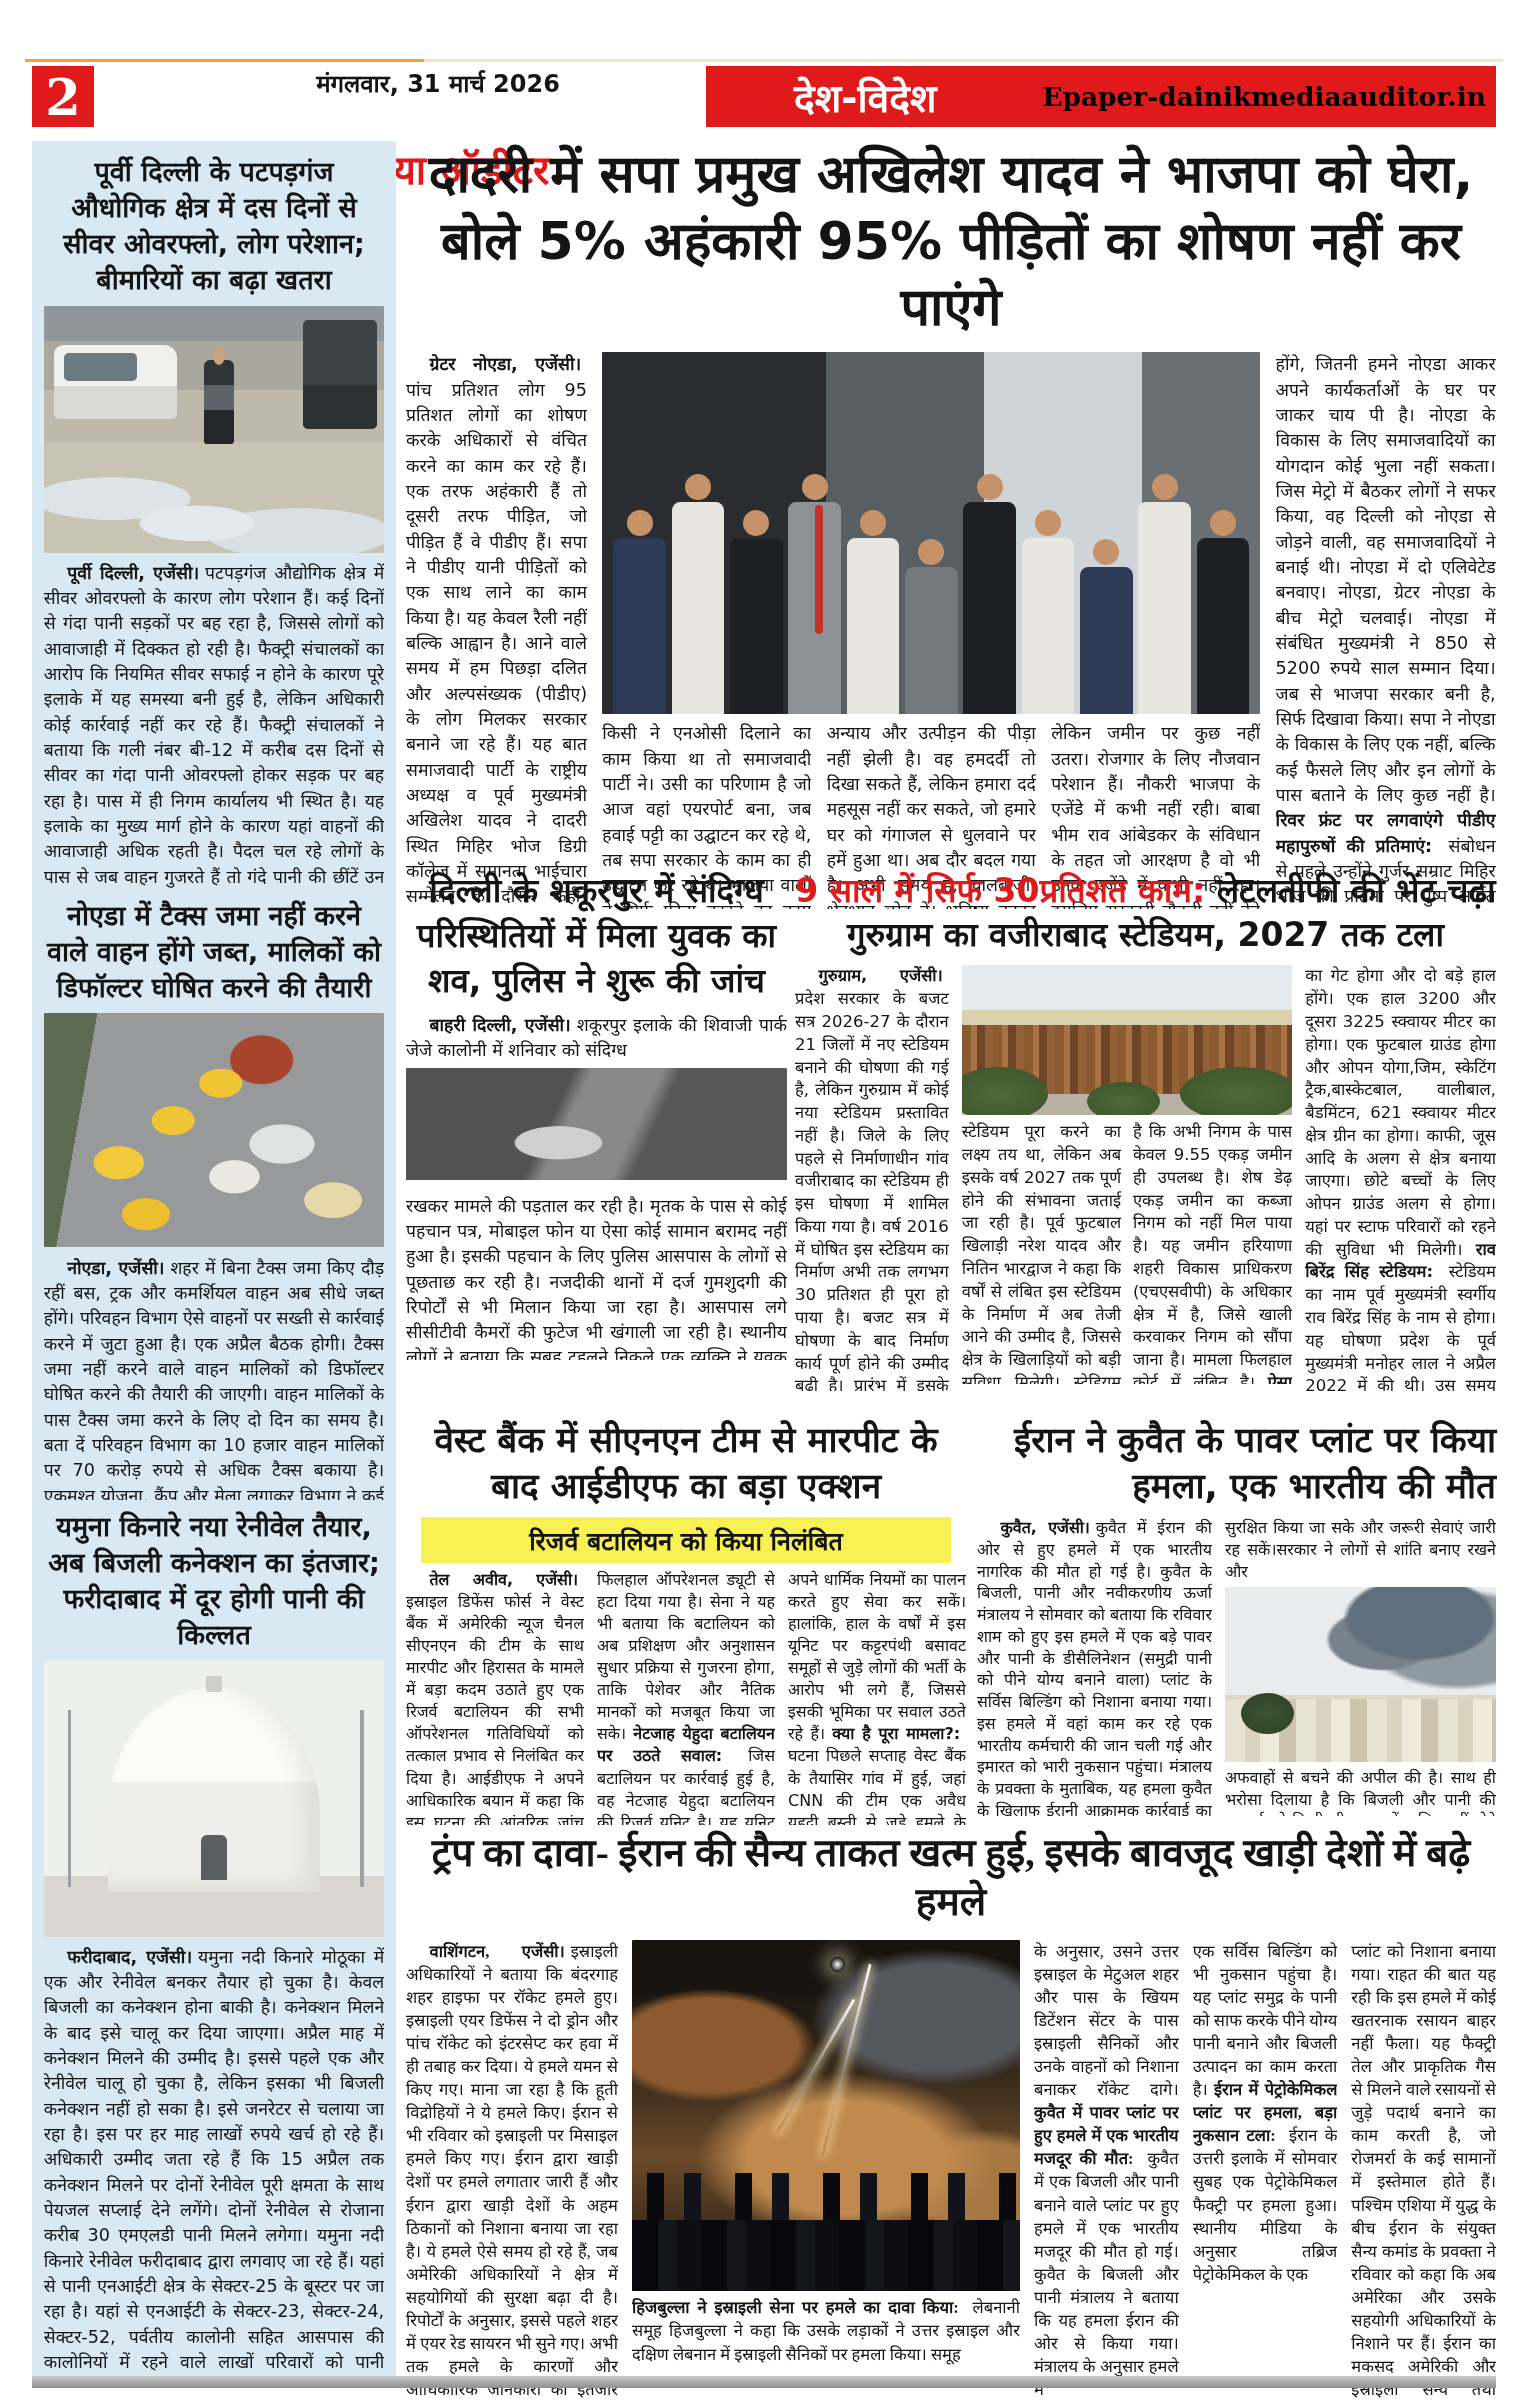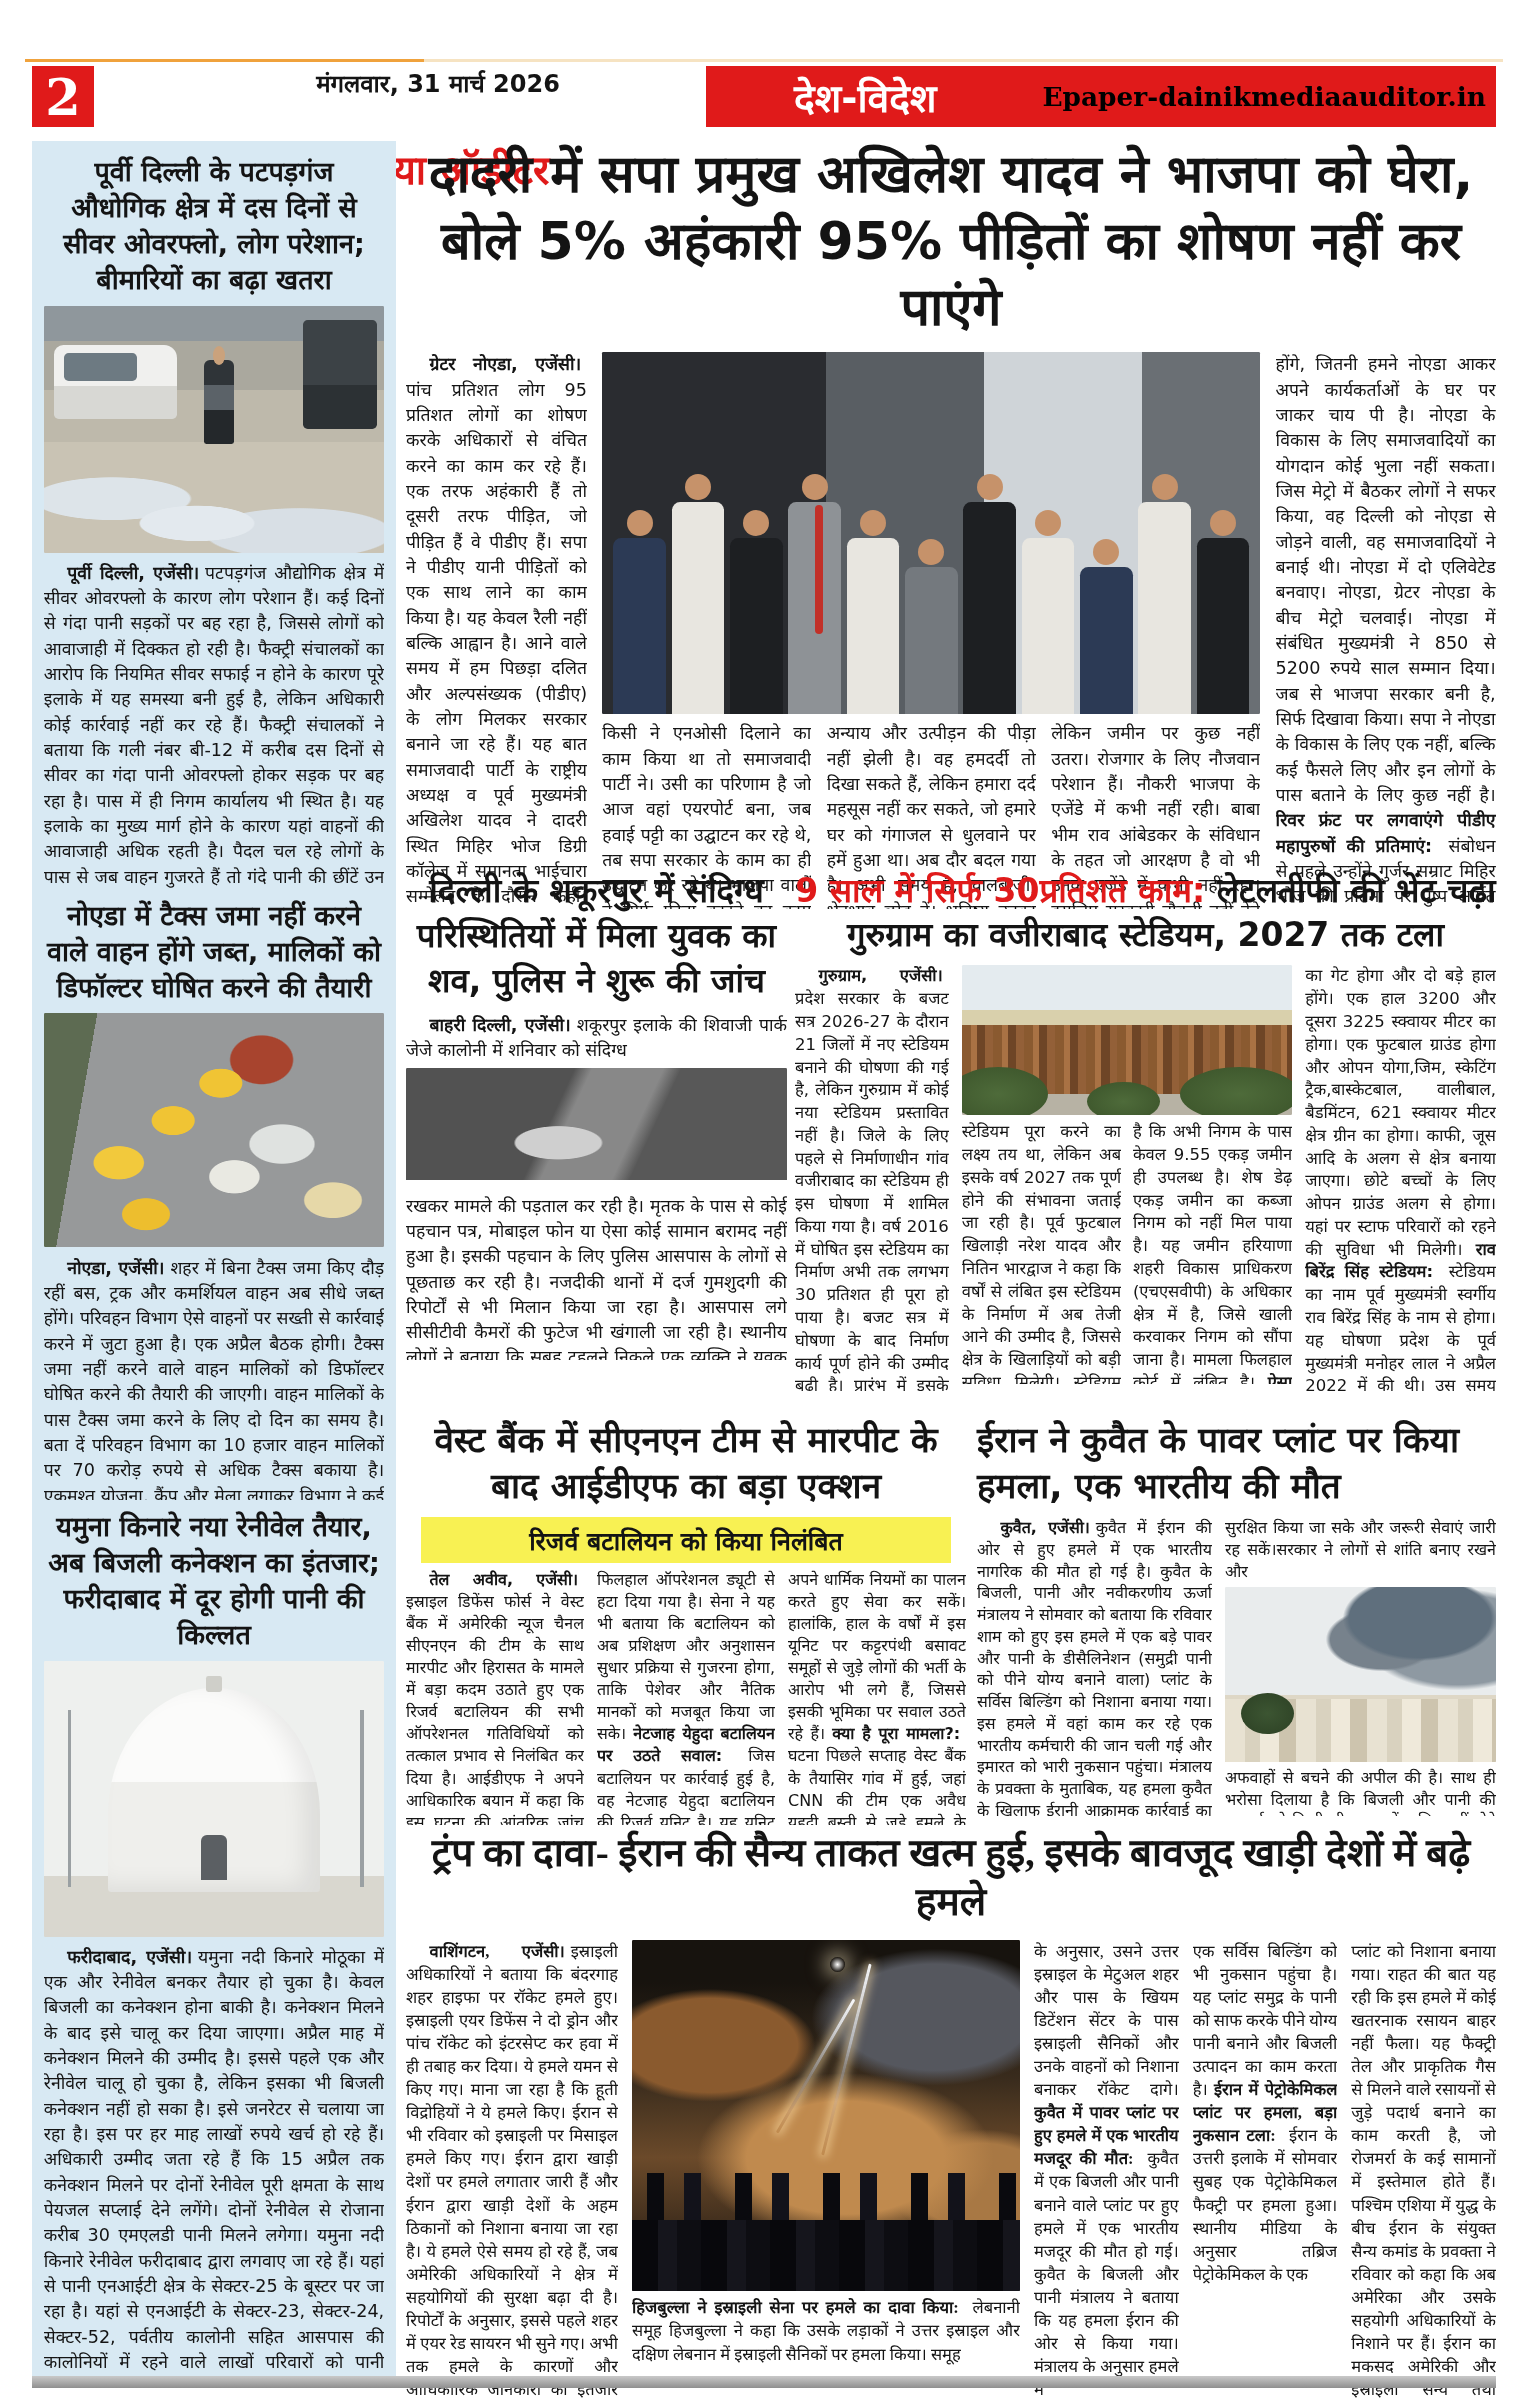--- a/index.html
+++ b/index.html
@@ -134,21 +134,21 @@
   .stxt { font-size:16.5px; line-height:1.38; text-align:justify; }
   
   .wb { position:absolute; top:1418px; left:406px; width:560px; height:407px; }
   .wb-h { font-size:35px; line-height:1.3; font-weight:bold; text-align:center; }
   .wb-bar { background:#f8f153; font-size:25px; font-weight:bold; text-align:center; margin:8.2px 15.3px 5.9px; padding:5.9px 0; }
   .wb-cols { display:flex; gap:13px; height:256px; overflow:hidden; }
   .wb-cols > div { flex:1; }
   .wtxt { font-size:16px; line-height:1.38; text-align:justify; }
   
   .iran { position:absolute; top:1418px; left:977px; width:519px; height:407px; }
-  .iran-h { font-size:35px; line-height:1.3; font-weight:bold; text-align:left; }
+  .iran-h { font-size:35px; line-height:1.3; font-weight:bold; text-align:right; }
   .iran-body { display:flex; gap:13px; margin-top:8.2px; height:299px; overflow:hidden; }
   .ic1 { width:235px; } .ir2 { flex:1; }
   .itxt { font-size:16px; line-height:1.36; text-align:justify; }
   .ir2 .ph-smoke { margin:4.7px 0; }
   
   .trump { position:absolute; top:1829px; left:406px; width:1090px; height:547px;font-family:Liberation Serif, serif; }
   .trump-h { font-size:39px; line-height:1.25; font-weight:bold; text-align:center; }
   .trump-row { display:flex; gap:14px; margin-top:13px; height:470px; overflow:hidden; }
   .tc1 { width:212px; } .tmid { width:388px; } .tca, .tcb, .tcc { flex:1; }
   .ttxt { font-size:16.5px; line-height:1.4; text-align:justify; }

